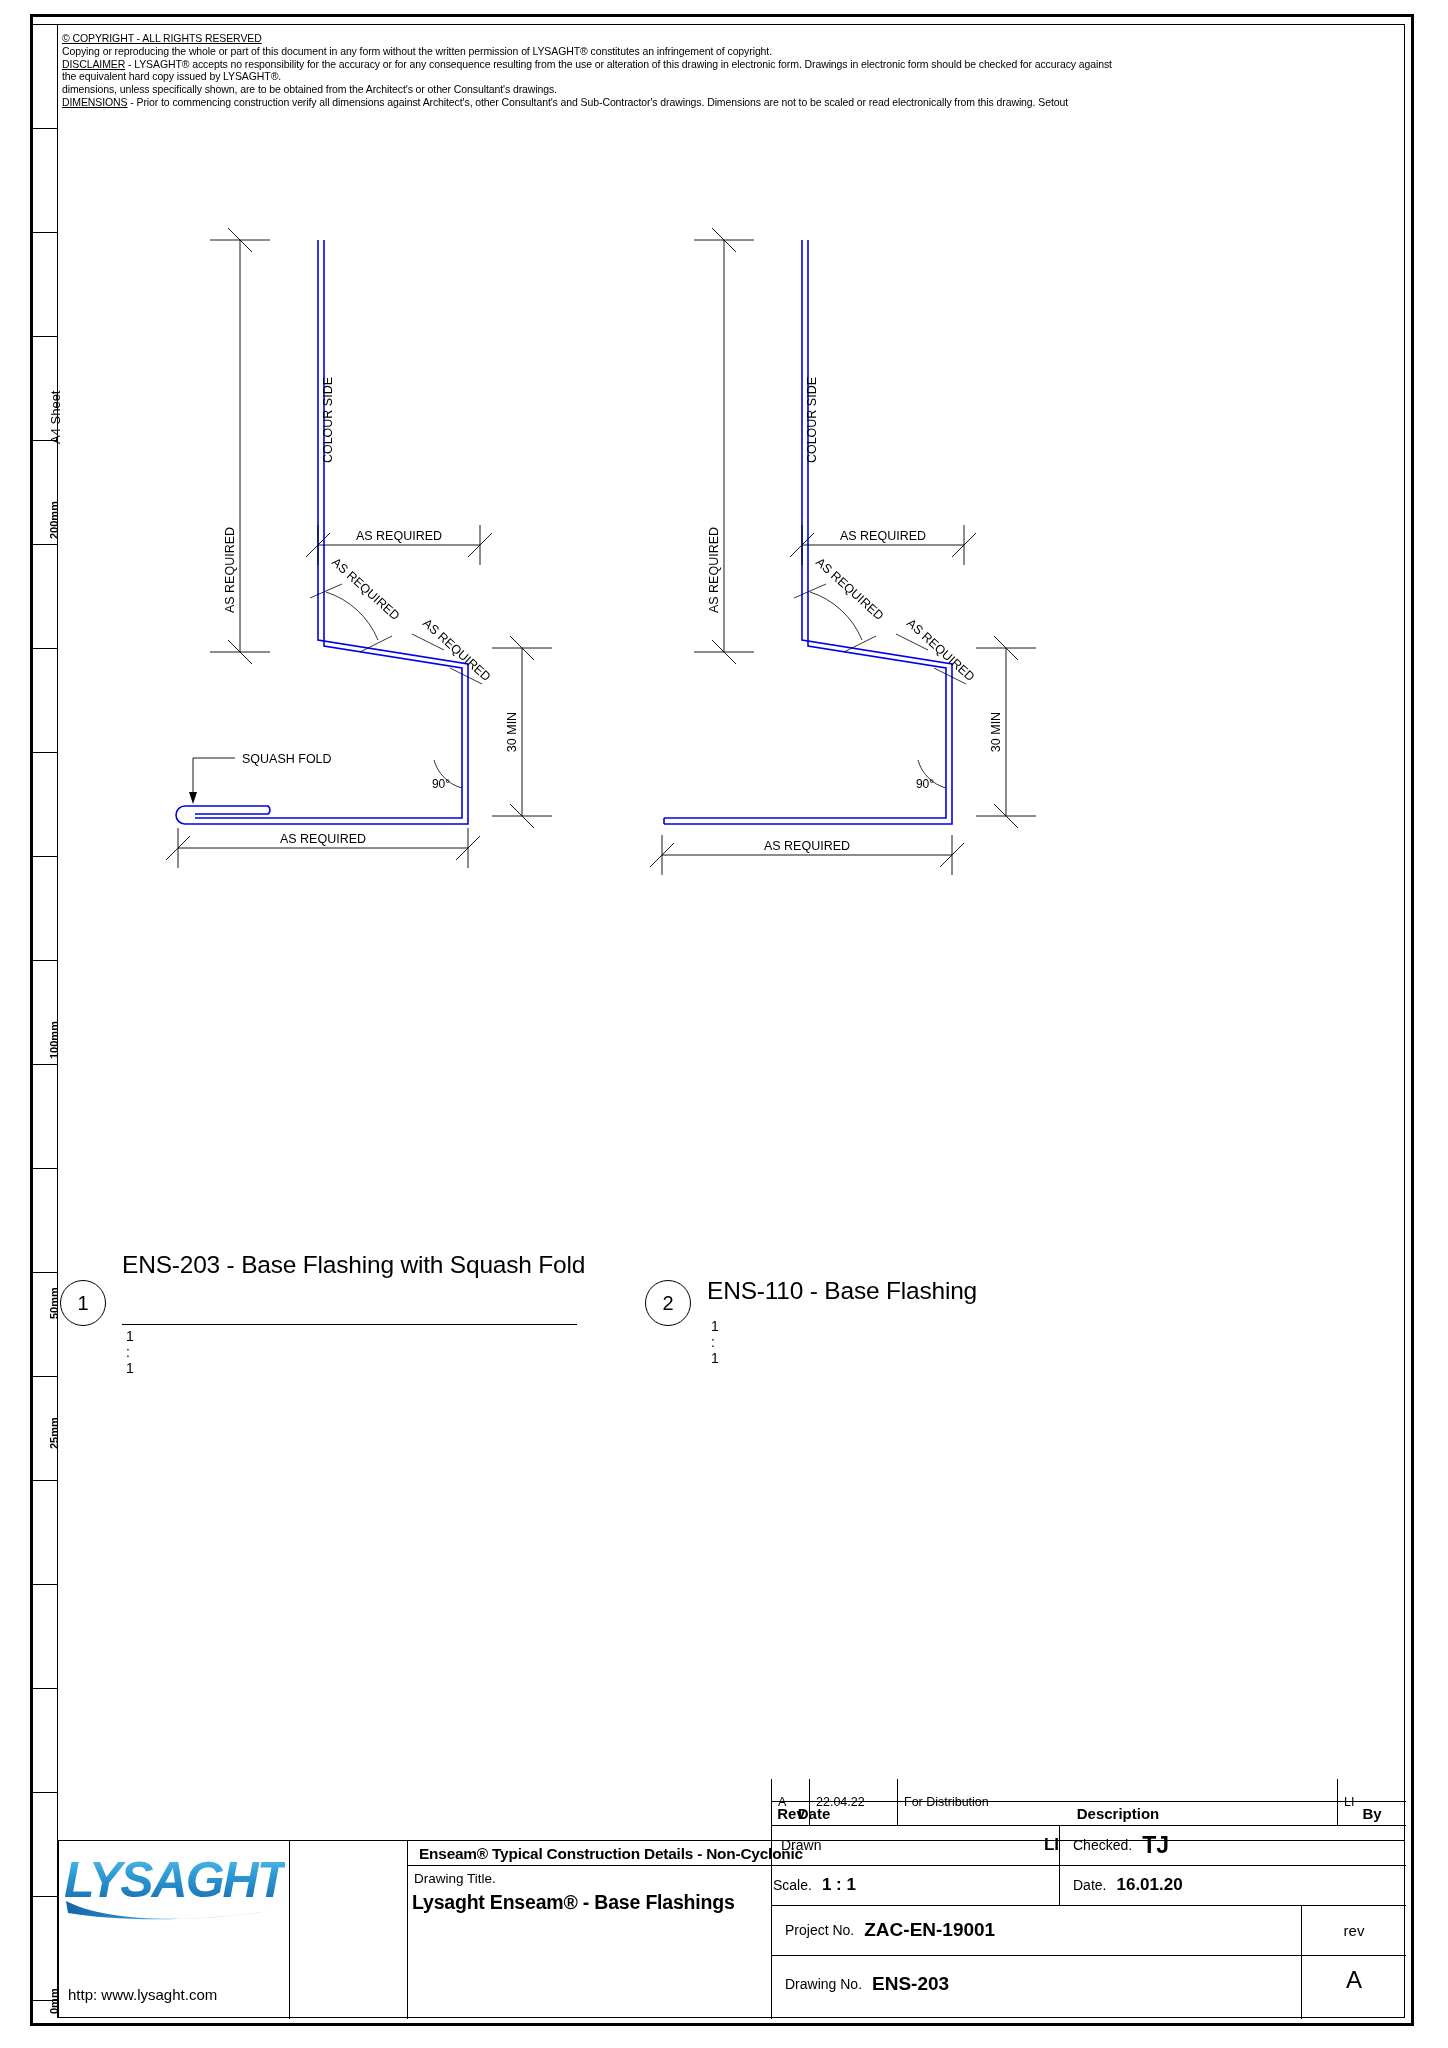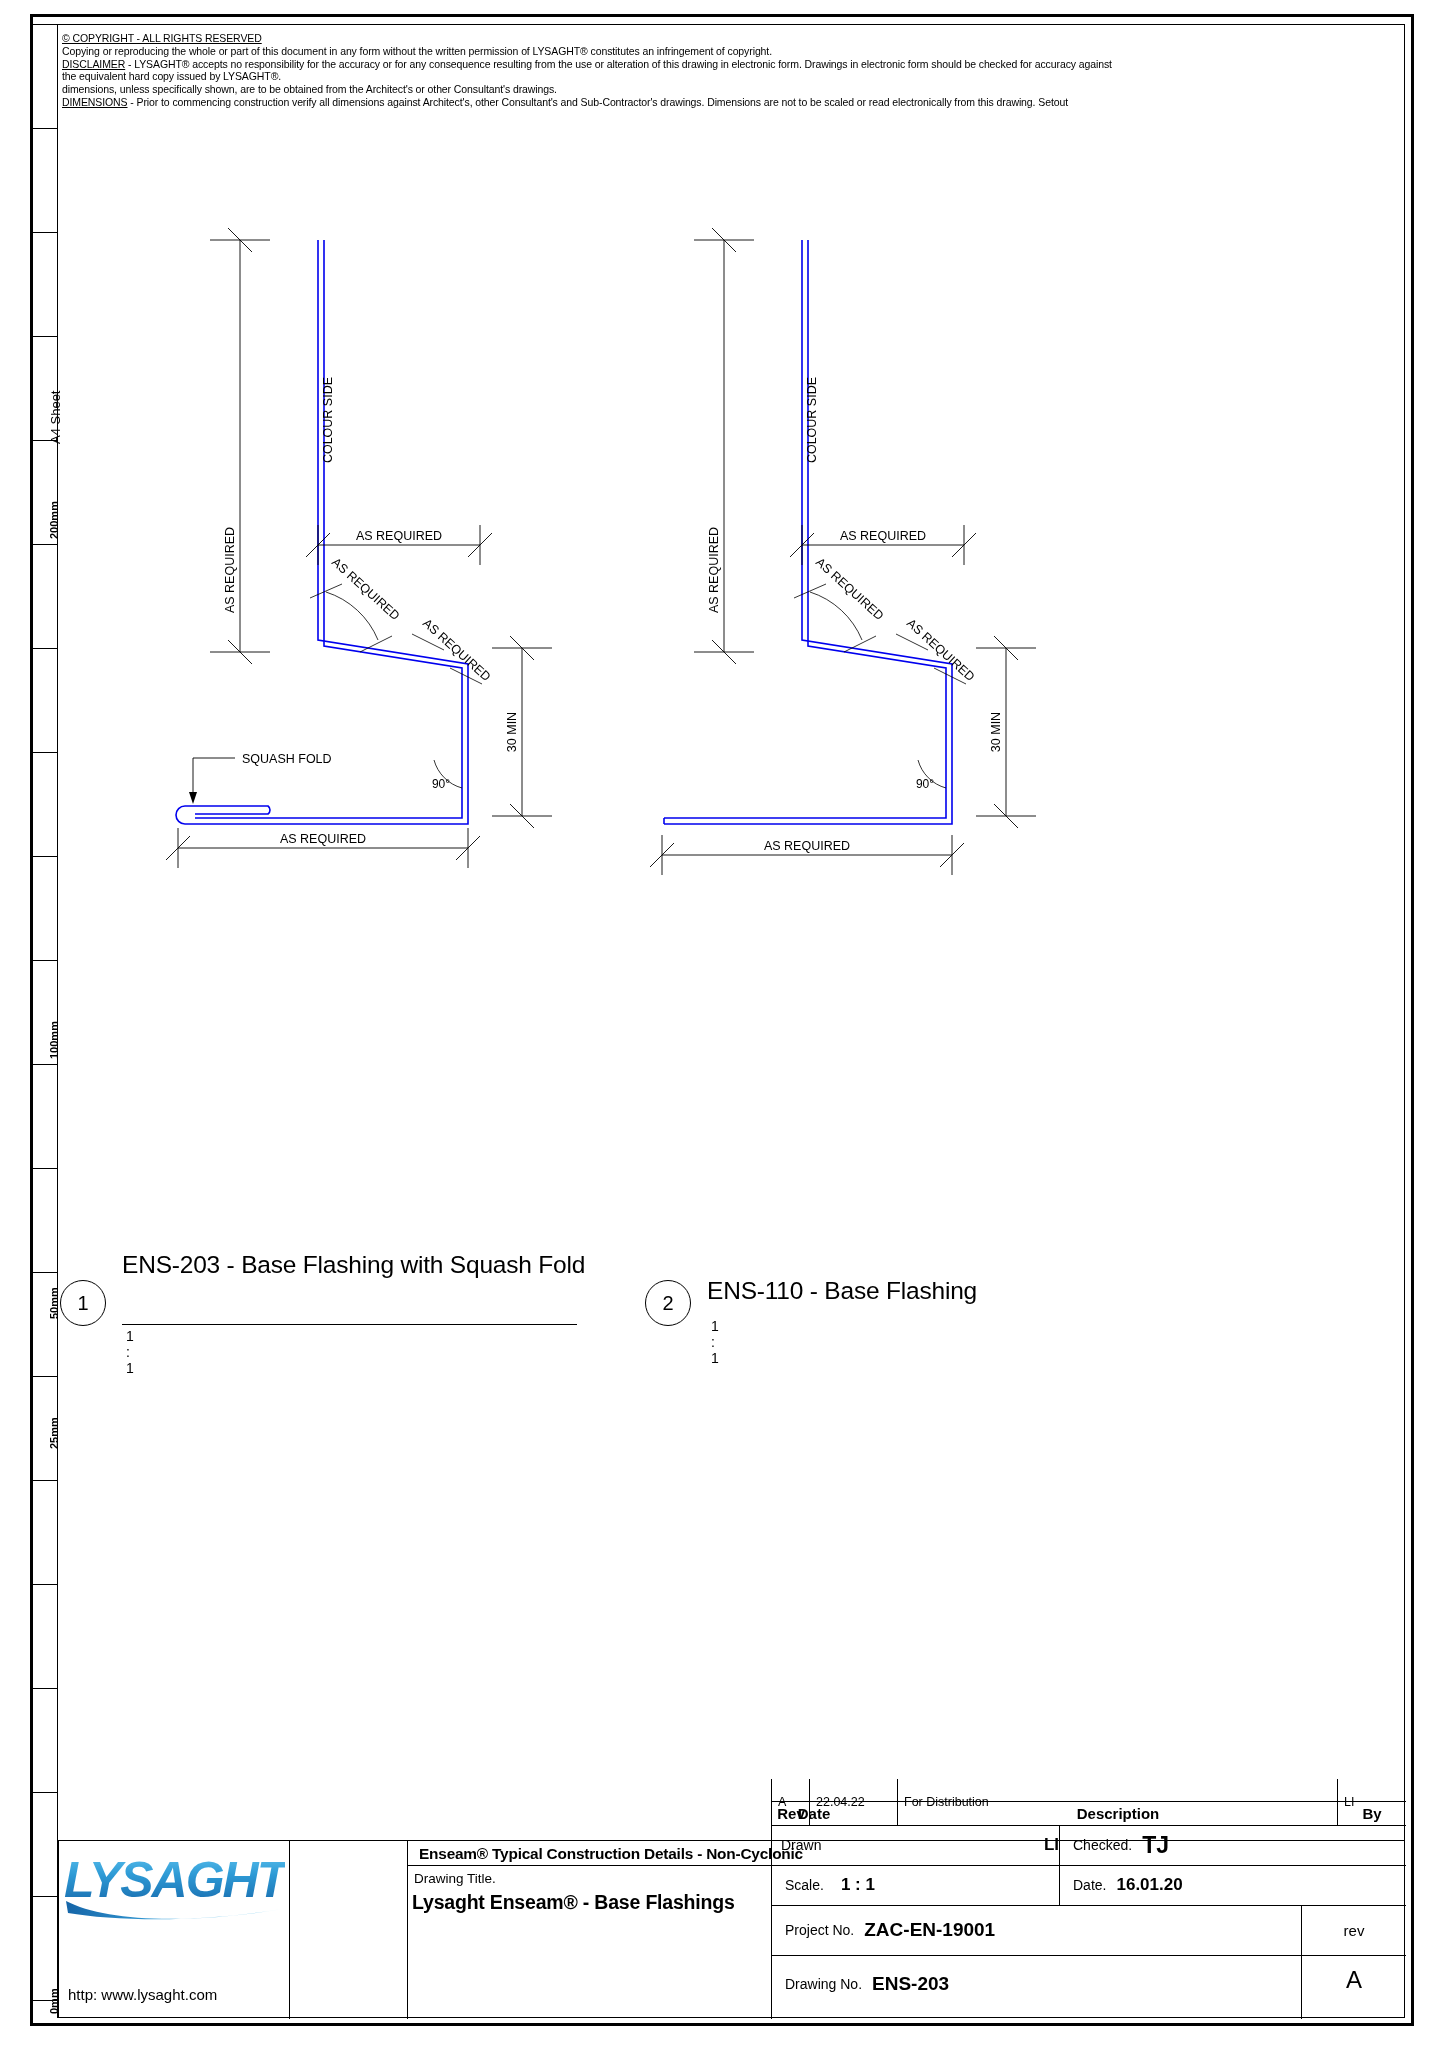--- a/index.html
+++ b/index.html
@@ -330,21 +330,21 @@
 
     <div class="cell" style="left:714px;top:-16px;width:286px;height:40px;padding-left:8px;justify-content:space-between;">
       <span class="lbl-sm">Drawn</span>
       <span class="lbl-sm val-bd" style="font-size:17px;margin-left:10px;">LI</span>
     </div>
     <div class="cell" style="left:1002px;top:-16px;width:344px;height:40px;padding-left:12px;">
       <span class="lbl-sm">Checked.</span>
       <span class="lbl-sm val-bd" style="font-size:23px;margin-left:10px;">TJ</span>
     </div>
 
-    <div class="cell" style="left:714px;top:24px;width:286px;height:40px;padding-left:12px;gap:7px;">
+    <div class="cell" style="left:714px;top:24px;width:286px;height:40px;">
       <span class="lbl-sm">Scale.</span>
       <span class="lbl-sm val-bd" style="font-size:17px;margin-left:10px;">1 : 1</span>
     </div>
     <div class="cell" style="left:1002px;top:24px;width:380px;height:40px;padding-left:12px;">
       <span class="lbl-sm">Date.</span>
       <span class="lbl-sm val-bd" style="font-size:17px;margin-left:10px;">16.01.20</span>
     </div>
 
     <div class="cell" style="left:714px;top:64px;width:528px;height:50px;padding-left:12px;">
       <span class="lbl-sm">Project No.</span>

